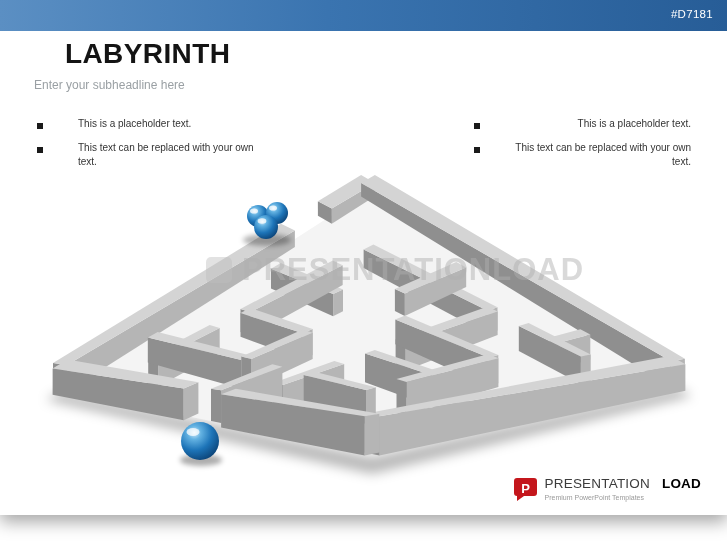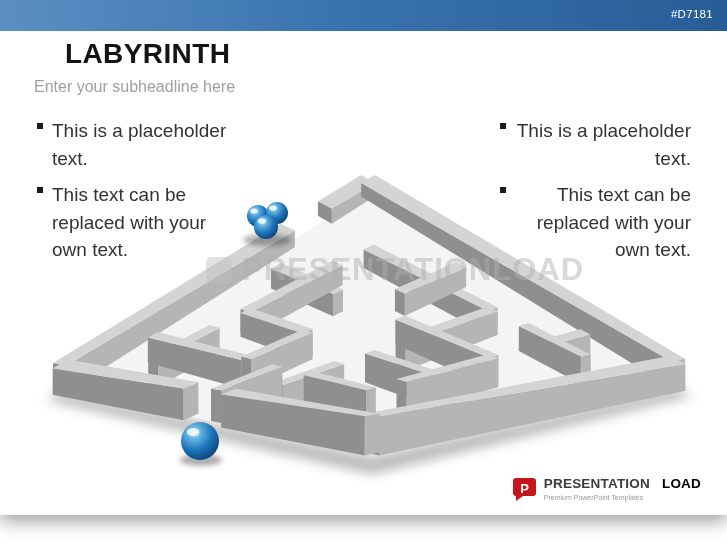--- a/index.html
+++ b/index.html
@@ -4,37 +4,37 @@
 <style>
   html,body{margin:0;padding:0;background:#fff;}
   .canvas{position:relative;width:700px;height:545px;background:#ffffff;overflow:hidden;
           font-family:"Liberation Sans",sans-serif;padding-left:48px;}
   .slide{position:absolute;left:0;top:0;width:727px;height:515px;background:#ffffff;
          box-shadow:0 7px 16px rgba(0,0,0,0.35);}
   .header-bar{position:absolute;left:0;top:0;width:100%;height:31px;
               background:linear-gradient(90deg,#5b8fc3 0%,#3a74b0 45%,#275d97 100%);}
   .slide-code{position:absolute;right:14px;top:8px;color:#ffffff;font-size:11.5px;letter-spacing:.3px;}
   .title{position:absolute;left:33px;top:38px;font-size:28px;font-weight:700;color:#141414;letter-spacing:.4px;margin-left:32px;}
-  .subheadline{position:absolute;left:34px;top:78px;font-size:16px;color:#9aa0a4;}
+  .subheadline{position:absolute;left:34px;top:78px;font-size:12px;color:#9aa0a4;}
   .bullets{position:absolute;top:117px;display:flex;flex-direction:column;gap:9px;}
   .bullets.left{left:37px;}
   .bullets.right{right:36px;}
   .bullet-item{display:flex;gap:9px;}
   .bullet-square{width:6px;height:6px;background:#1a1a1a;margin-top:6px;flex:0 0 auto;}
-  .bullet-text{width:176px;font-size:19px;line-height:1.45;color:#333333;}
+  .bullet-text{width:176px;font-size:10px;line-height:1.45;color:#333333;margin-left:26px;}
   .bullets.right .bullet-text{text-align:right;}
   svg#maze{position:absolute;left:0;top:0;pointer-events:none;}
   .watermark{position:absolute;left:206px;top:252px;display:flex;align-items:center;gap:10px;
              pointer-events:none;}
   .watermark .wm-box{width:26px;height:26px;background:rgba(190,190,190,0.45);border-radius:5px;}
   .watermark .wm-text{font-size:31px;font-weight:700;letter-spacing:1px;color:rgba(175,175,175,0.48);}
   .logo{position:absolute;right:26px;top:477px;display:flex;align-items:flex-start;gap:7px;}
   .logo .brand{display:flex;flex-direction:column;line-height:1.1;}
   .brand-row{font-size:13.5px;letter-spacing:.2px;}
-  .brand-presentation{color:#3c3c3c;font-weight:700;}
+  .brand-presentation{color:#3c3c3c;font-weight:400;}
   .brand-load{color:#000;font-weight:800;margin-left:12px;}
   .tagline{font-size:7px;color:#9a9a9a;margin-top:2px;}
 </style>
 </head>
 <body>
 
 <div class="canvas">
   <div class="slide">
 
     <div class="header-bar"></div>

